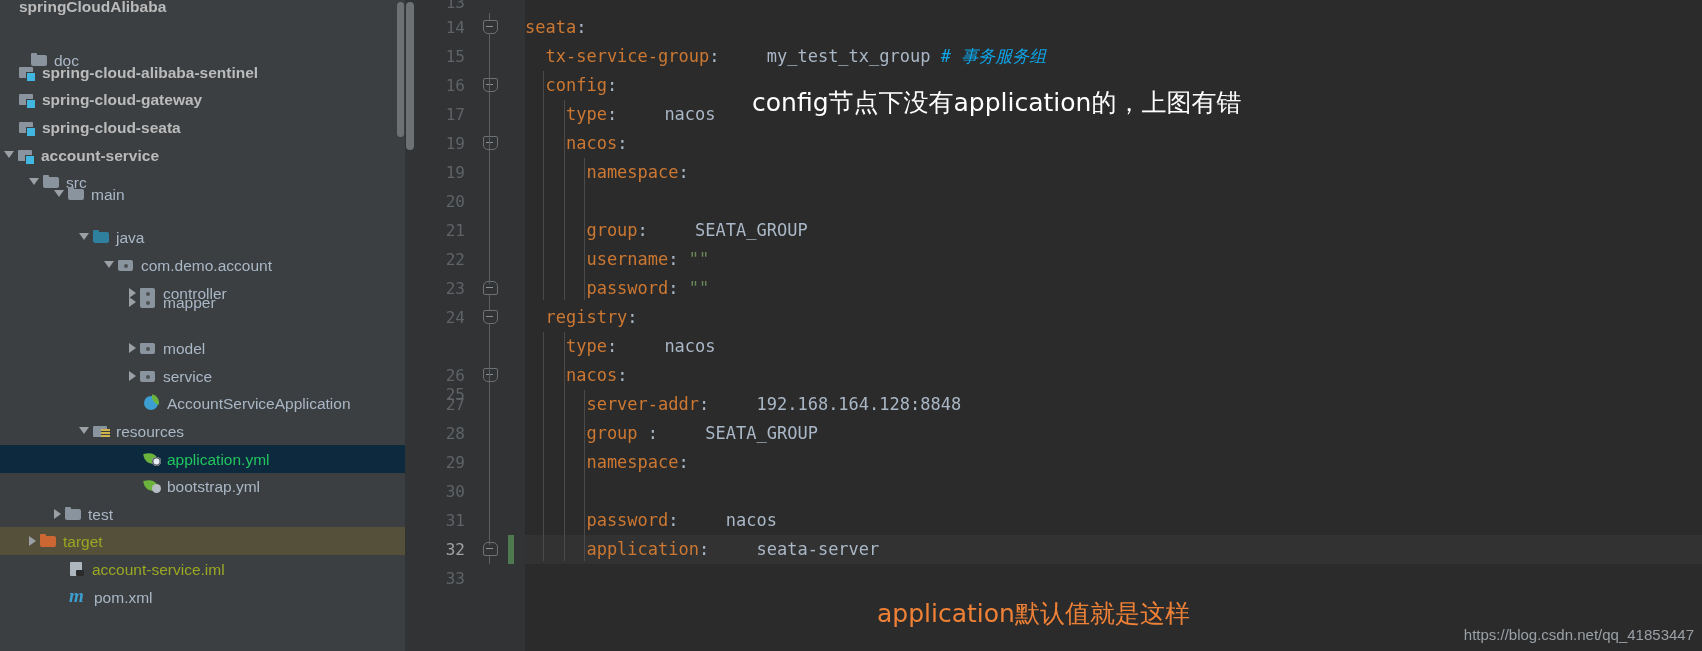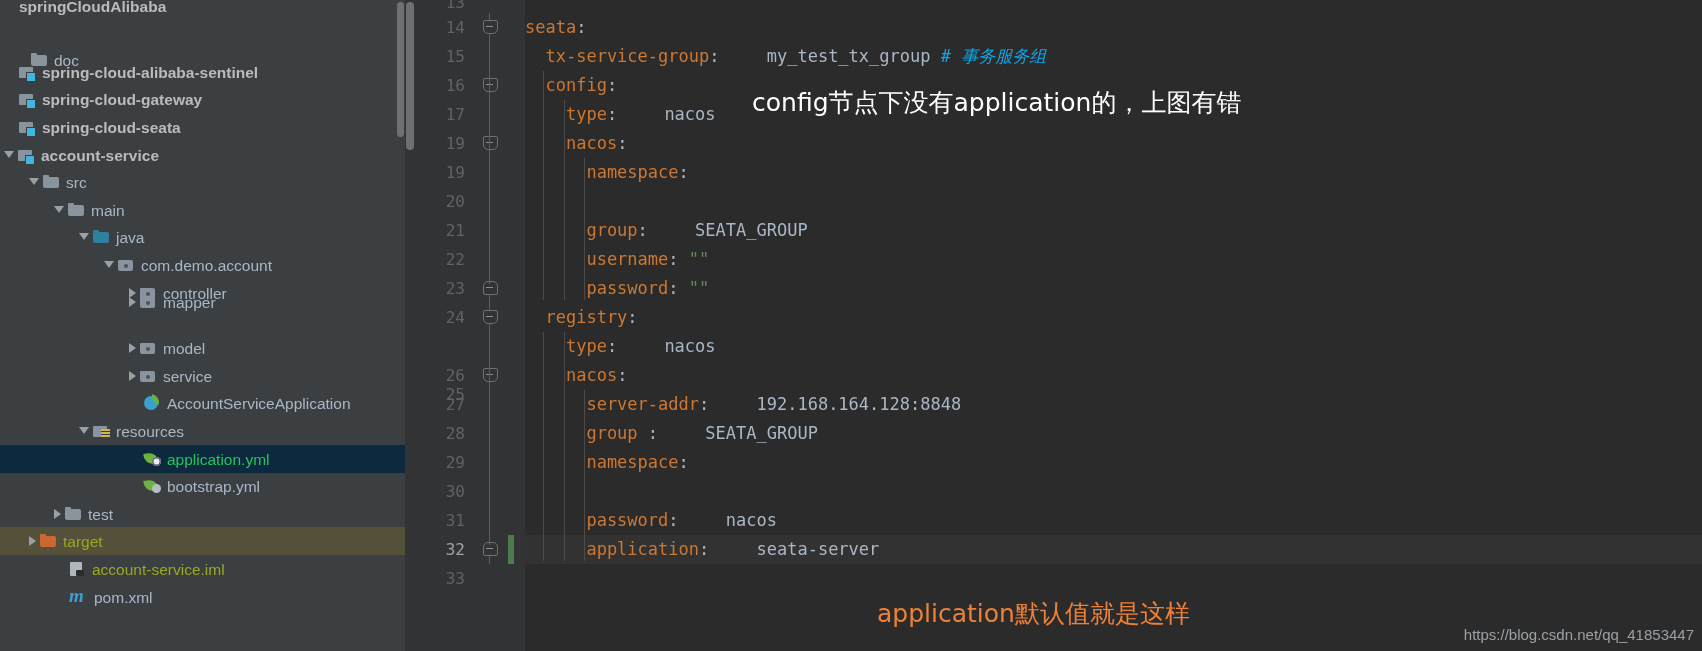--- a/index.html
+++ b/index.html
@@ -142,21 +142,21 @@
 
   <div id="tree-panel">
     <div id="tree-rows">
         <div class="tree-row bold" style="top: -8px;"><span style="display: inline-block; width: 4px;"></span><span class="arrow none"></span><span class="lbl">springCloudAlibaba</span></div>
         <div class="tree-row" style="top: 46px; padding-left: 12px;"><span style="display: inline-block; width: 4px;"></span><span class="arrow none"></span><span class="ico folder"></span><span class="lbl">doc</span></div>
         <div class="tree-row bold" style="top: 58px;"><span style="display: inline-block; width: 4px;"></span><span class="arrow none"></span><span class="ico module"></span><span class="lbl">spring-cloud-alibaba-sentinel</span></div>
         <div class="tree-row bold" style="top: 85px;"><span style="display: inline-block; width: 4px;"></span><span class="arrow none"></span><span class="ico module"></span><span class="lbl">spring-cloud-gateway</span></div>
         <div class="tree-row bold" style="top: 113px;"><span style="display: inline-block; width: 4px;"></span><span class="arrow none"></span><span class="ico module"></span><span class="lbl">spring-cloud-seata</span></div>
         <div class="tree-row bold" style="top: 141px;"><span style="display: inline-block; width: 4px;"></span><span class="arrow down"></span><span class="ico module"></span><span class="lbl">account-service</span></div>
         <div class="tree-row" style="top: 168px;"><span style="display: inline-block; width: 29px;"></span><span class="arrow down"></span><span class="ico folder"></span><span class="lbl">src</span></div>
-        <div class="tree-row" style="top: 196px;"><span style="display: inline-block; width: 54px;"></span><span class="arrow down"></span><span class="ico folder"></span><span class="lbl">main</span></div>
+        <div class="tree-row" style="top: 180px;"><span style="display: inline-block; width: 54px;"></span><span class="arrow down"></span><span class="ico folder"></span><span class="lbl">main</span></div>
         <div class="tree-row" style="top: 223px;"><span style="display: inline-block; width: 79px;"></span><span class="arrow down"></span><span class="ico srcfolder"></span><span class="lbl">java</span></div>
         <div class="tree-row" style="top: 251px;"><span style="display: inline-block; width: 104px;"></span><span class="arrow down"></span><span class="ico pkg"></span><span class="lbl">com.demo.account</span></div>
         <div class="tree-row" style="top: 279px;"><span style="display: inline-block; width: 129px;"></span><span class="arrow right"></span><span class="ico pkg"></span><span class="lbl">controller</span></div>
         <div class="tree-row" style="top: 288px;"><span style="display: inline-block; width: 129px;"></span><span class="arrow right"></span><span class="ico pkg"></span><span class="lbl">mapper</span></div>
         <div class="tree-row" style="top: 334px;"><span style="display: inline-block; width: 129px;"></span><span class="arrow right"></span><span class="ico pkg"></span><span class="lbl">model</span></div>
         <div class="tree-row" style="top: 362px;"><span style="display: inline-block; width: 129px;"></span><span class="arrow right"></span><span class="ico pkg"></span><span class="lbl">service</span></div>
         <div class="tree-row" style="top: 389px;"><span style="display: inline-block; width: 129px;"></span><span class="arrow none"></span><span class="ico springclass"></span><span class="lbl">AccountServiceApplication</span></div>
         <div class="tree-row" style="top: 417px;"><span style="display: inline-block; width: 79px;"></span><span class="arrow down"></span><span class="ico resfolder"></span><span class="lbl">resources</span></div>
         <div class="tree-row sel" style="top: 445px;"><span style="display: inline-block; width: 129px;"></span><span class="arrow none"></span><span class="ico yml app"></span><span class="lbl">application.yml</span></div>
         <div class="tree-row" style="top: 472px;"><span style="display: inline-block; width: 129px;"></span><span class="arrow none"></span><span class="ico yml boot"></span><span class="lbl">bootstrap.yml</span></div>

